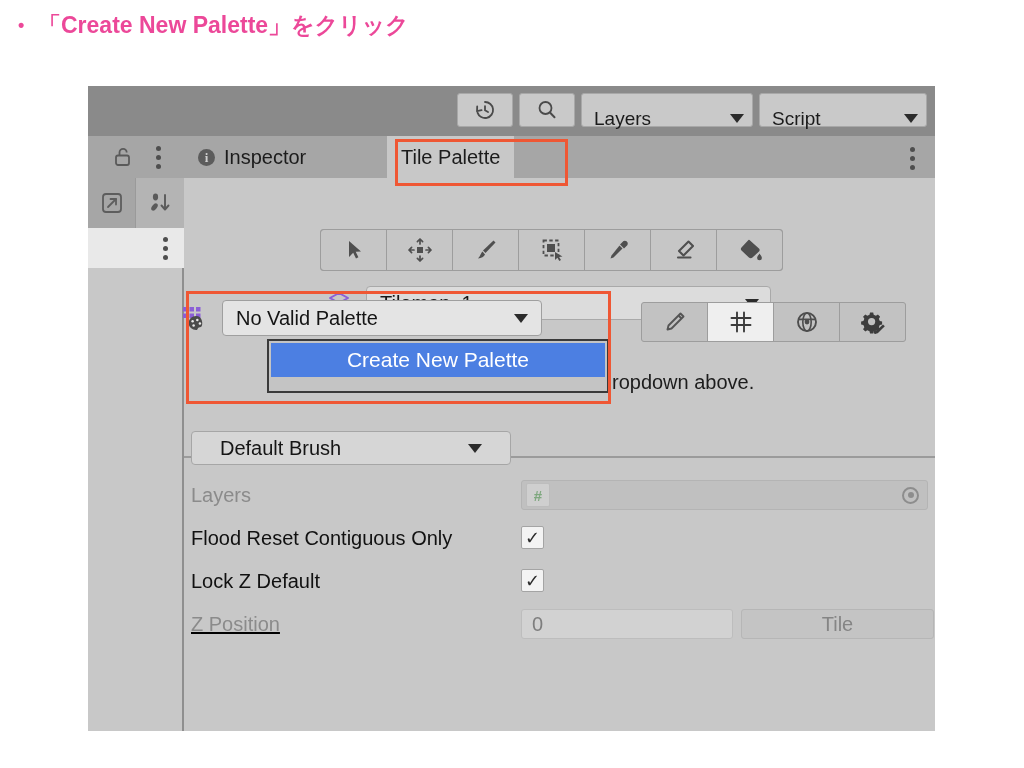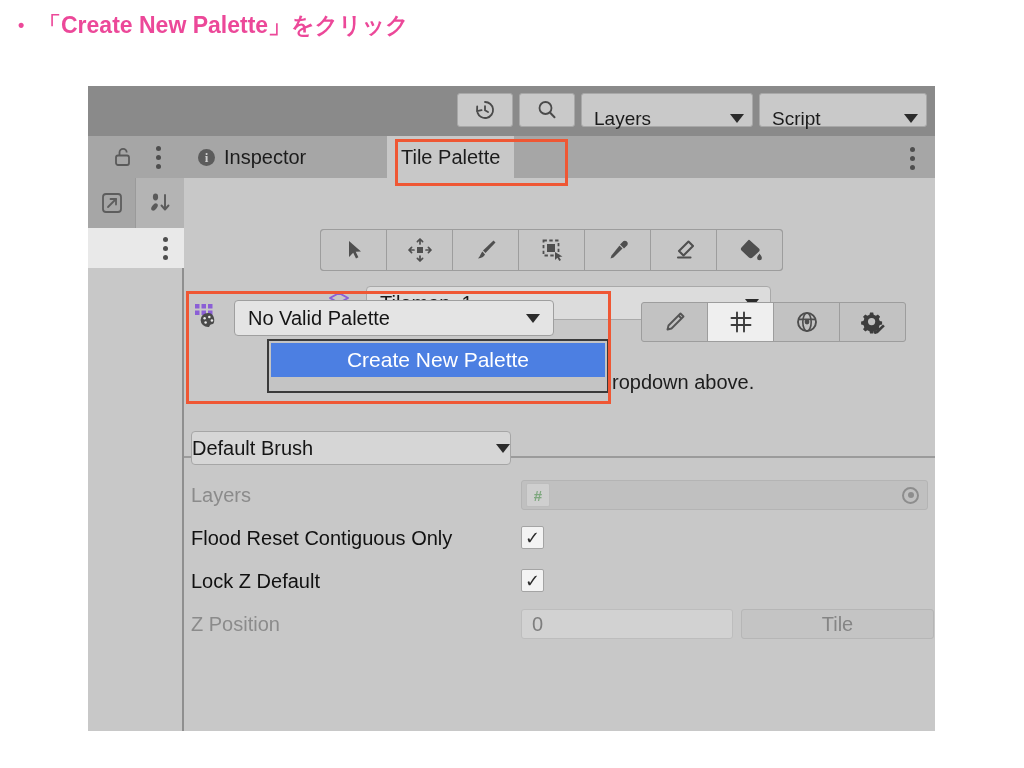--- a/index.html
+++ b/index.html
@@ -194,22 +194,22 @@
     display: flex; align-items: center;
     justify-content: space-between;
     padding: 0 11px 0 13px;
     box-sizing: border-box;
     margin-left: 12px;
   }
   .tilemap-select .lbl { font-size: 20px; color: #171717; }
 
   
   .palette-row {
-    position: absolute; left: 104px; top: 214px;
-    display: flex; 
+    position: absolute; left: 92px; top: 214px;
+    display: flex; align-items: center;
   }
   .palette-select {
     width: 320px; height: 36px;
     background: #e4e4e4;
     border: 1px solid #9f9f9f;
     border-radius: 4px;
     display:flex; align-items:center; justify-content: space-between;
     padding: 0 13px 0 13px;
     box-sizing: border-box;
     margin-left: 10px;
@@ -268,21 +268,21 @@
   }
 
   
   .brush-select {
     position: absolute; left: 103px; top: 345px;
     width: 320px; height: 34px;
     background: #d6d6d6;
     border: 1px solid #a6a6a6;
     border-radius: 4px;
     display:flex; align-items:center; justify-content: space-between;
-    padding: 0 0;
+    padding: 0 28px;
     box-sizing: border-box;
   }
   .brush-select .lbl { font-size: 20px; color: #151515; }
 
   .prop-row {
     position: absolute;
     left: 103px;
     width: 740px;
     height: 30px;
     display: flex;
@@ -635,21 +635,21 @@
         </span>
     </div>
 
     <div class="prop-row" style="top:480px;">
       <span class="prop-label">Lock Z Default</span>
       <span class="checkbox" style="left:330px;top:3px;">
           <span>✓</span>
         </span>
     </div>
 
-    <div class="prop-row" style="top:523px;">
+    <div class="prop-row" style="top:523px;text-decoration:underline;">
       <span class="prop-label dim">Z Position</span>
       <div class="zpos-field">
         <span>0</span>
       </div>
       <div class="reset-btn">
         <span>Tile</span>
       </div>
     </div>
 
   </div>

